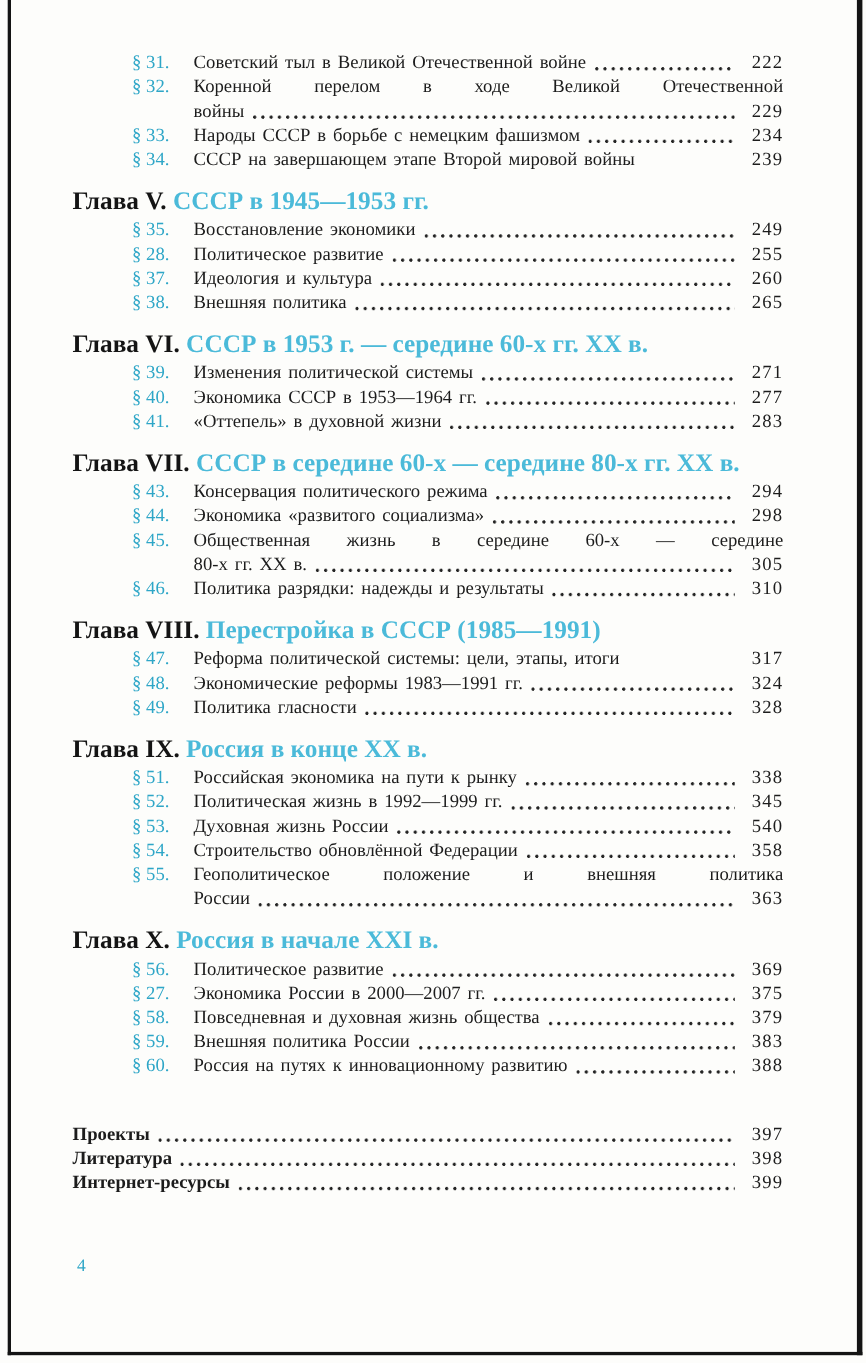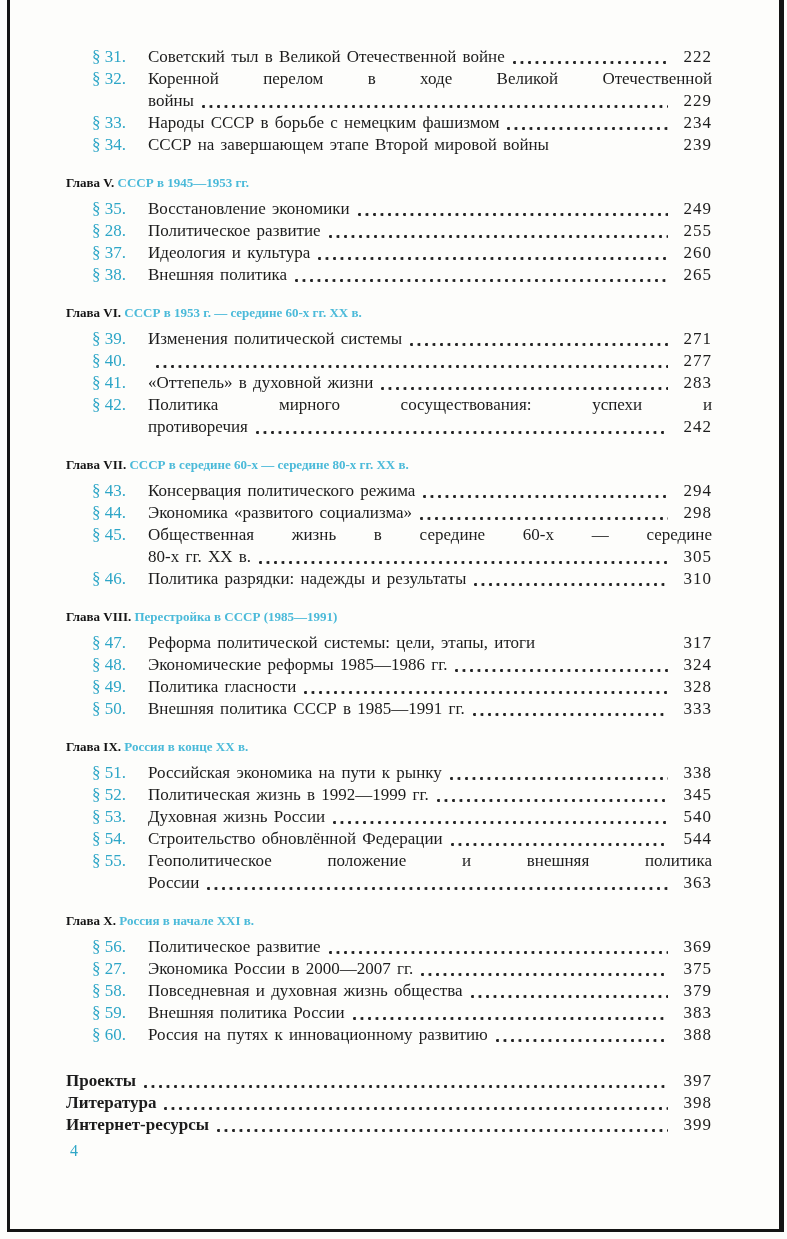--- a/index.html
+++ b/index.html
@@ -19,21 +19,21 @@
   .content {
     position: absolute;
     left: 66px;
     top: 46px;
     width: 646px;
     font-size: 17px;
     line-height: 22px;
   }
 
   .entry { display: flex; margin-left: 26px; }
-  .pnum { flex: none; width: 56px; color: var(--accent, #2ea6c7); }
+  .pnum { flex: none; width: 56px; color: var(--accent, #2ea6c7); margin-left: 28px; }
   .ebody { flex: 1; display: block; min-width: 0; }
   .l1 {
     display: block;
     text-align: justify;
     text-align-last: justify;
     word-spacing: 2px;
   }
   .l2 { display: flex; align-items: flex-start; }
   .t { word-spacing: 2px; }
   .dots { flex: 1 1 auto; min-width: 10px; margin: 0 8px 0 8px; position: relative; height: 1em; align-self: flex-end; }
@@ -41,25 +41,25 @@
     content: "";
     position: absolute;
     left: 0; right: 0; bottom: 4px; height: 3px;
     background-image: radial-gradient(circle at 1.5px 1.5px, #232323 1.3px, transparent 1.65px);
     background-size: 7.5px 3px;
     background-repeat: repeat-x;
   }
   .dots.nodots::after { display: none; }
   .pg { flex: none; min-width: 36px; text-align: right; letter-spacing: 1px; }
 
-  .chapter { font-weight: bold; font-size: 13px; margin: 16px 0 4px; }
+  .chapter { font-weight: bold; font-size: 23px; margin: 16px 0 4px; }
   .chnum { color: #141414; }
   .chtitle { color: var(--accent2, #4bbad9); }
 
-  .backmatter { margin-top: 24px; }
+  .backmatter { margin-top: 40px; }
   .bm-entry .t { font-weight: bold; }
 
   .footer-page-num {
     position: absolute;
     left: 70px;
     top: 1142px;
     font-size: 16px;
     color: var(--accent, #2ea6c7);
   }
 </style>
@@ -164,43 +164,33 @@
             <span class="t">Изменения политической системы</span>
             <span class="dots"></span>
             <span class="pg">271</span>
           </span>
         </span>
       </div>
       <div class="entry">
         <span class="pnum">§ 40.</span>
         <span class="ebody">
           <span class="l2">
+            <span class="t">Экономика СССР в 1953—1964 гг.</span>
             <span class="dots"></span>
             <span class="pg">277</span>
           </span>
         </span>
       </div>
       <div class="entry">
         <span class="pnum">§ 41.</span>
         <span class="ebody">
           <span class="l2">
             <span class="t">«Оттепель» в духовной жизни</span>
             <span class="dots"></span>
             <span class="pg">283</span>
-          </span>
-        </span>
-      </div>
-      <div class="entry">
-        <span class="pnum">§ 42.</span>
-        <span class="ebody">
-          <span class="l1">Политика мирного сосуществования: успехи и</span>
-          <span class="l2">
-            <span class="t">противоречия</span>
-            <span class="dots"></span>
-            <span class="pg">242</span>
           </span>
         </span>
       </div>
     </div>
     <div class="section">
       <div class="chapter"><span class="chnum">Глава VII. </span><span class="chtitle">СССР в середине 60-х — середине 80-х гг. XX в.</span></div>
       <div class="entry">
         <span class="pnum">§ 43.</span>
         <span class="ebody">
           <span class="l2">
@@ -251,46 +241,36 @@
             <span class="t">Реформа политической системы: цели, этапы, итоги</span>
             <span class="dots nodots"></span>
             <span class="pg">317</span>
           </span>
         </span>
       </div>
       <div class="entry">
         <span class="pnum">§ 48.</span>
         <span class="ebody">
           <span class="l2">
-            <span class="t">Экономические реформы 1985—1986 гг.</span>
+            <span class="t">Экономические реформы 1983—1991 гг.</span>
             <span class="dots"></span>
             <span class="pg">324</span>
           </span>
         </span>
       </div>
       <div class="entry">
         <span class="pnum">§ 49.</span>
         <span class="ebody">
           <span class="l2">
             <span class="t">Политика гласности</span>
             <span class="dots"></span>
             <span class="pg">328</span>
           </span>
         </span>
       </div>
-      <div class="entry">
-        <span class="pnum">§ 50.</span>
-        <span class="ebody">
-          <span class="l2">
-            <span class="t">Внешняя политика СССР в 1985—1991 гг.</span>
-            <span class="dots"></span>
-            <span class="pg">333</span>
-          </span>
-        </span>
-      </div>
     </div>
     <div class="section">
       <div class="chapter"><span class="chnum">Глава IX. </span><span class="chtitle">Россия в конце XX в.</span></div>
       <div class="entry">
         <span class="pnum">§ 51.</span>
         <span class="ebody">
           <span class="l2">
             <span class="t">Российская экономика на пути к рынку</span>
             <span class="dots"></span>
             <span class="pg">338</span>
@@ -316,21 +296,21 @@
             <span class="pg">540</span>
           </span>
         </span>
       </div>
       <div class="entry">
         <span class="pnum">§ 54.</span>
         <span class="ebody">
           <span class="l2">
             <span class="t">Строительство обновлённой Федерации</span>
             <span class="dots"></span>
-            <span class="pg">544</span>
+            <span class="pg">358</span>
           </span>
         </span>
       </div>
       <div class="entry">
         <span class="pnum">§ 55.</span>
         <span class="ebody">
           <span class="l1">Геополитическое положение и внешняя политика</span>
           <span class="l2">
             <span class="t">России</span>
             <span class="dots"></span>

